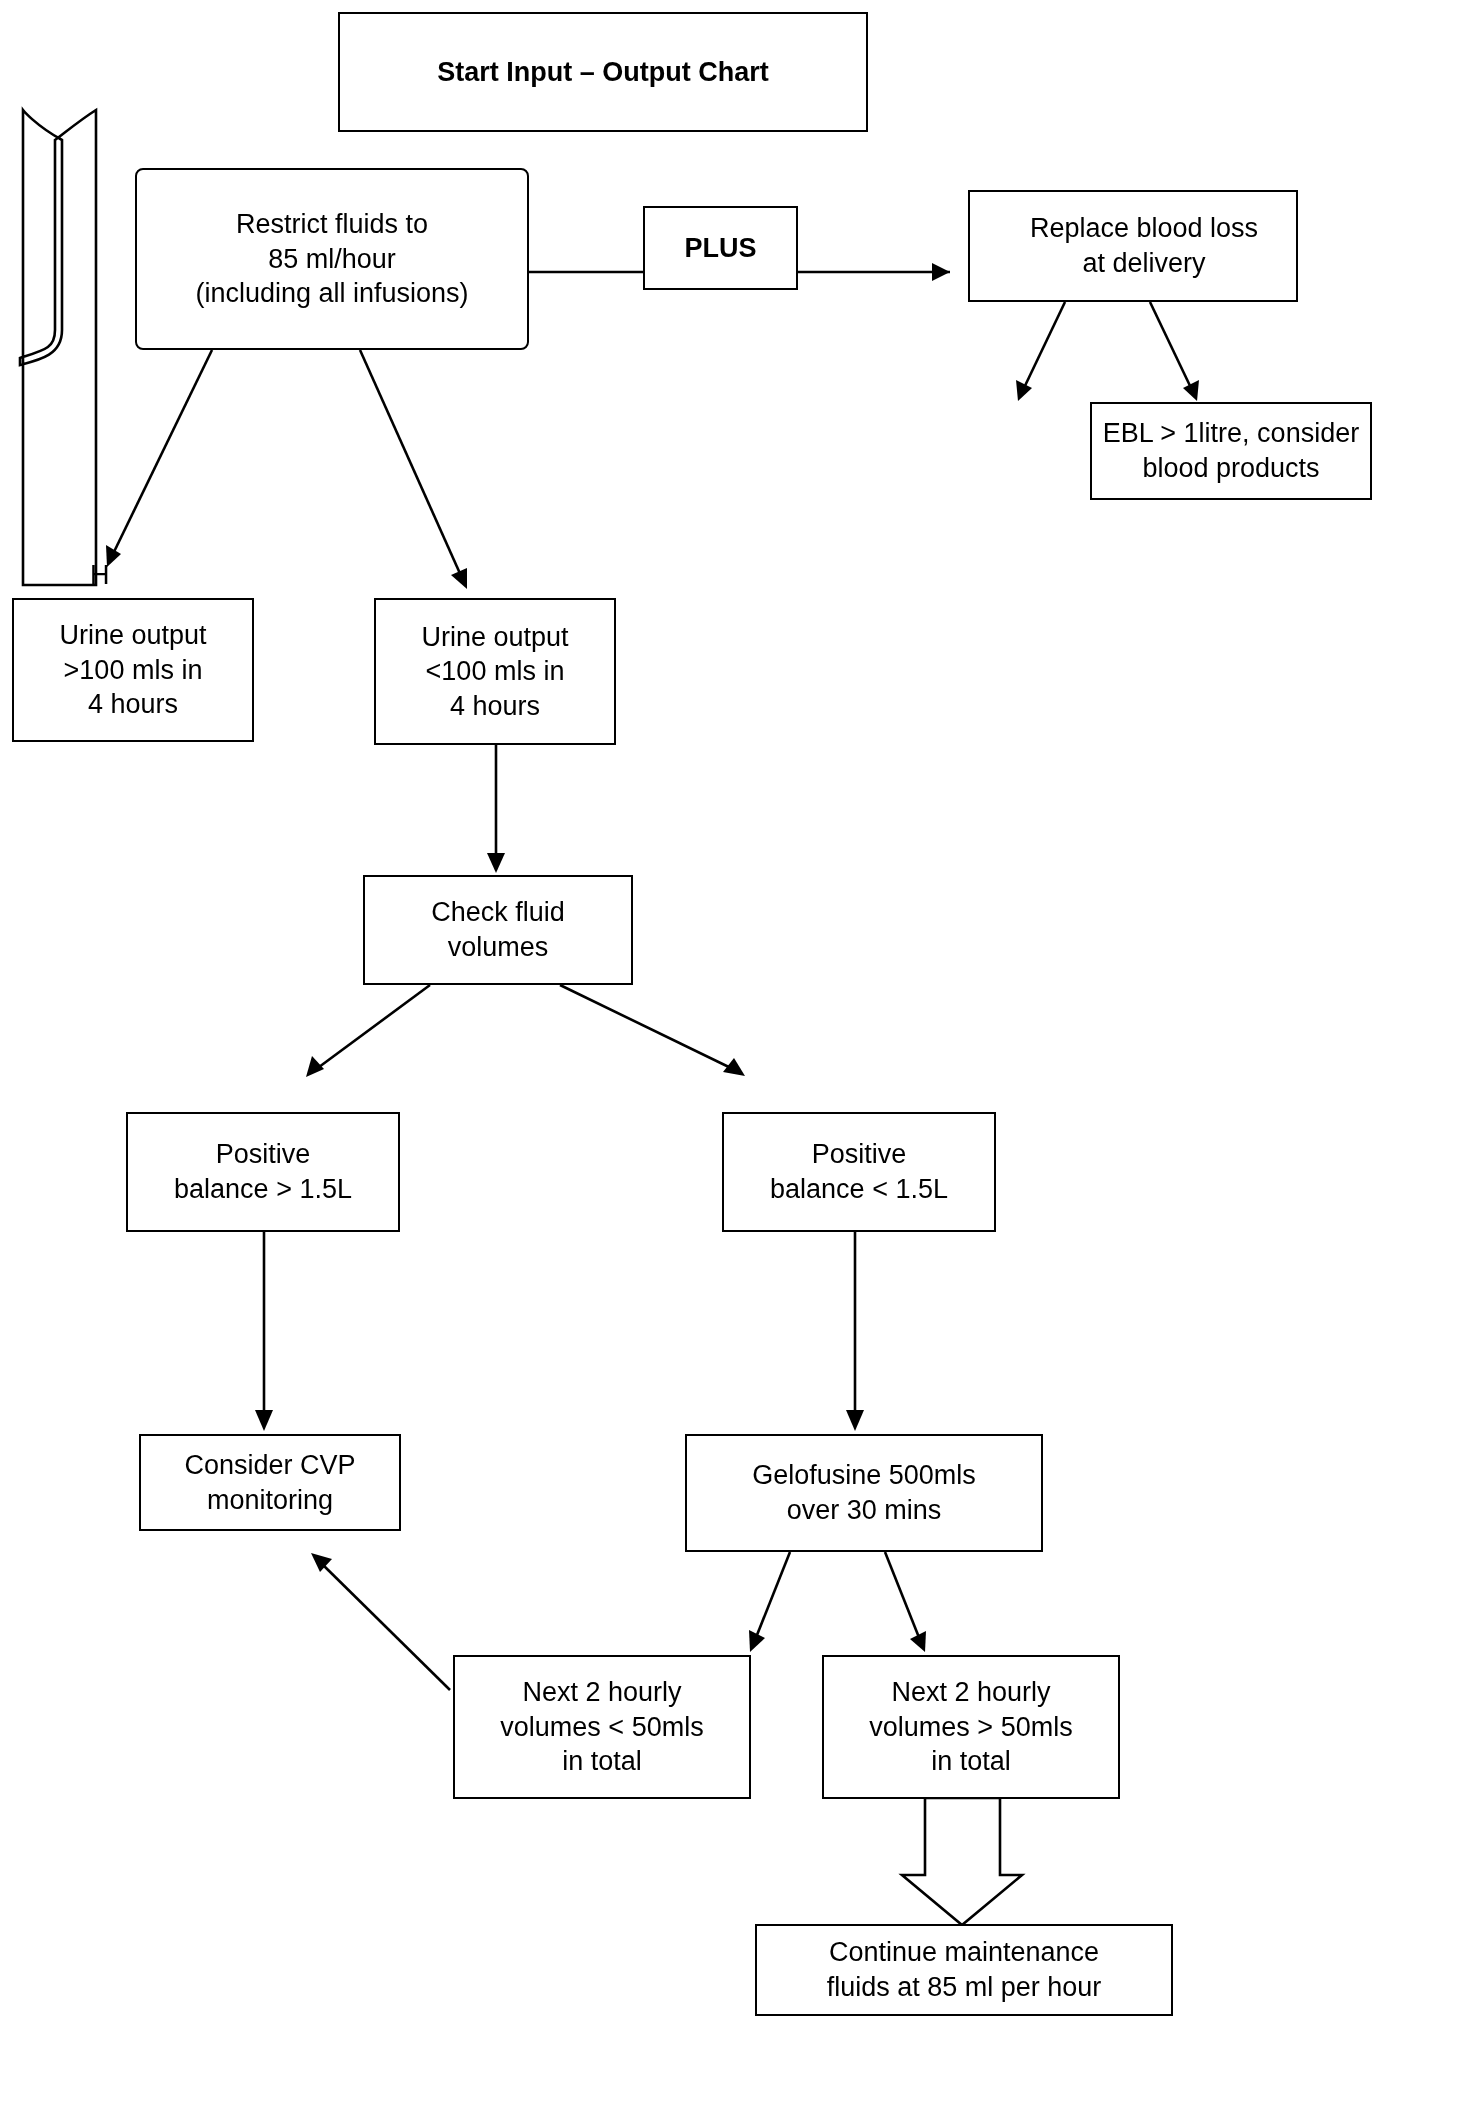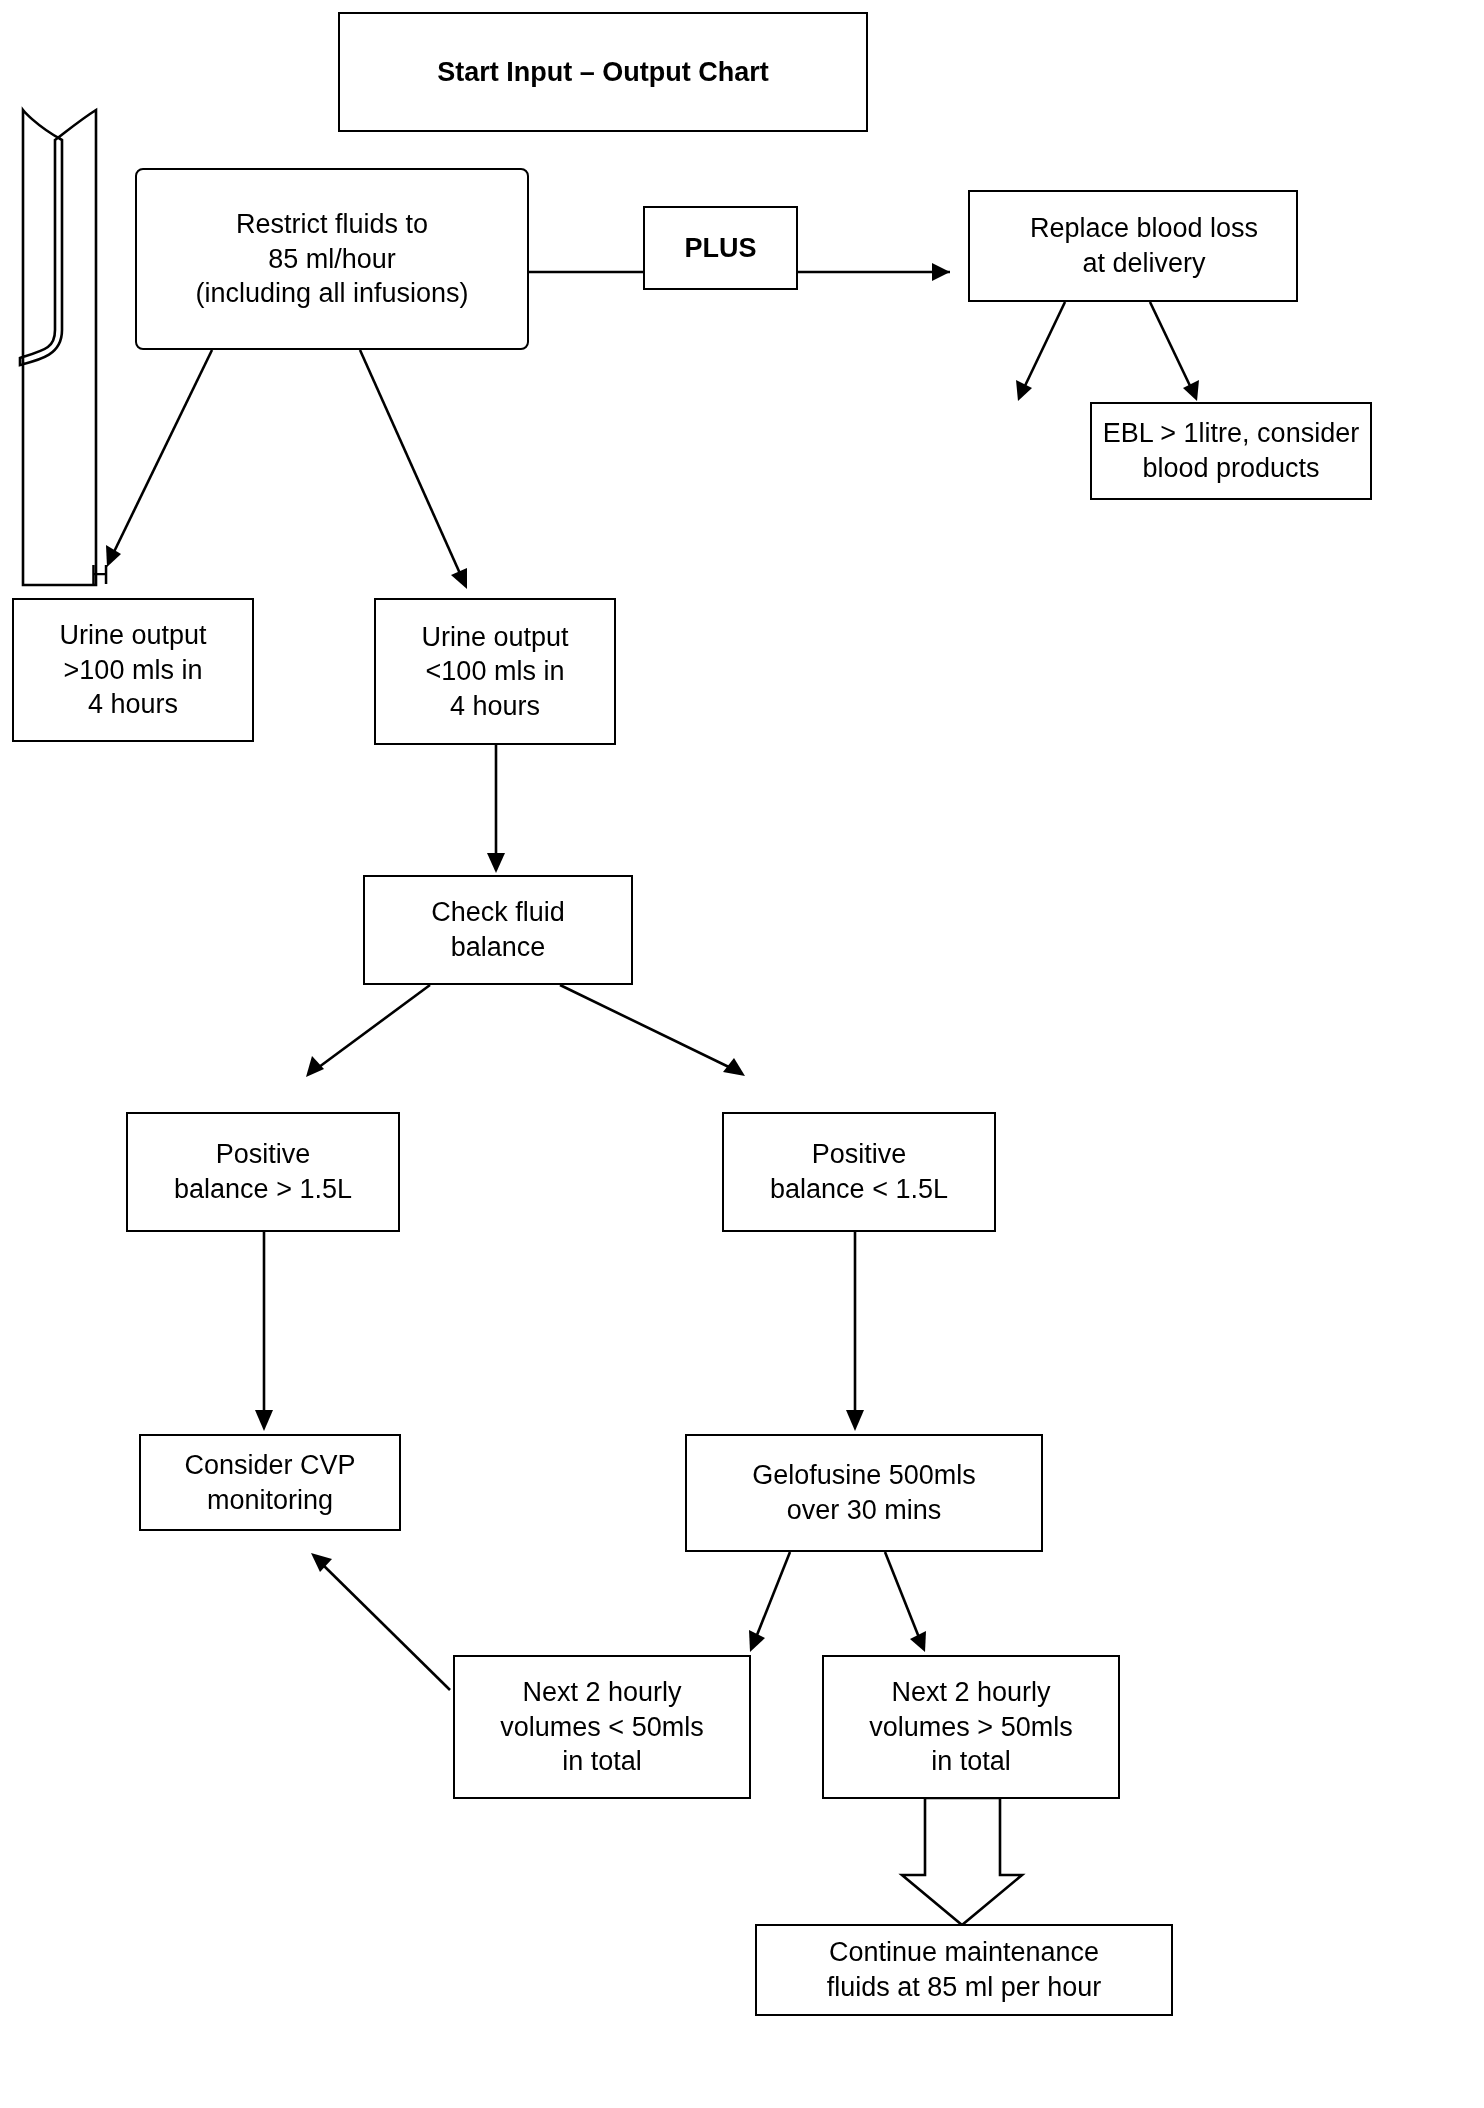--- a/index.html
+++ b/index.html
@@ -141,21 +141,21 @@
 
   <div class="node" style="left:12px; top:598px; width:242px; height:144px;">Urine output
 &gt;100 mls in
 4 hours</div>
 
   <div class="node" style="left:374px; top:598px; width:242px; height:147px;">Urine output
 &lt;100 mls in
 4 hours</div>
 
   <div class="node" style="left:363px; top:875px; width:270px; height:110px;">Check fluid
-balance</div>
+volumes</div>
 
   <div class="node" style="left:126px; top:1112px; width:274px; height:120px;">Positive
 balance &gt; 1.5L</div>
 
   <div class="node" style="left:722px; top:1112px; width:274px; height:120px;">Positive
 balance &lt; 1.5L</div>
 
   <div class="node" style="left:139px; top:1434px; width:262px; height:97px;">Consider CVP
 monitoring</div>
 

